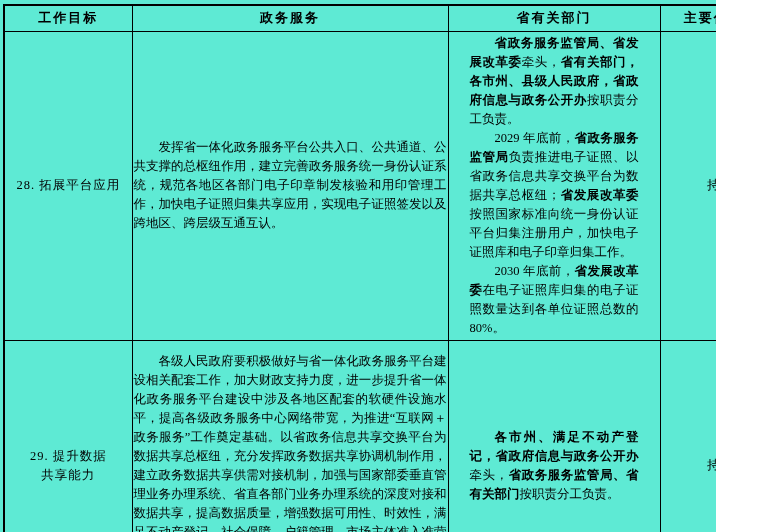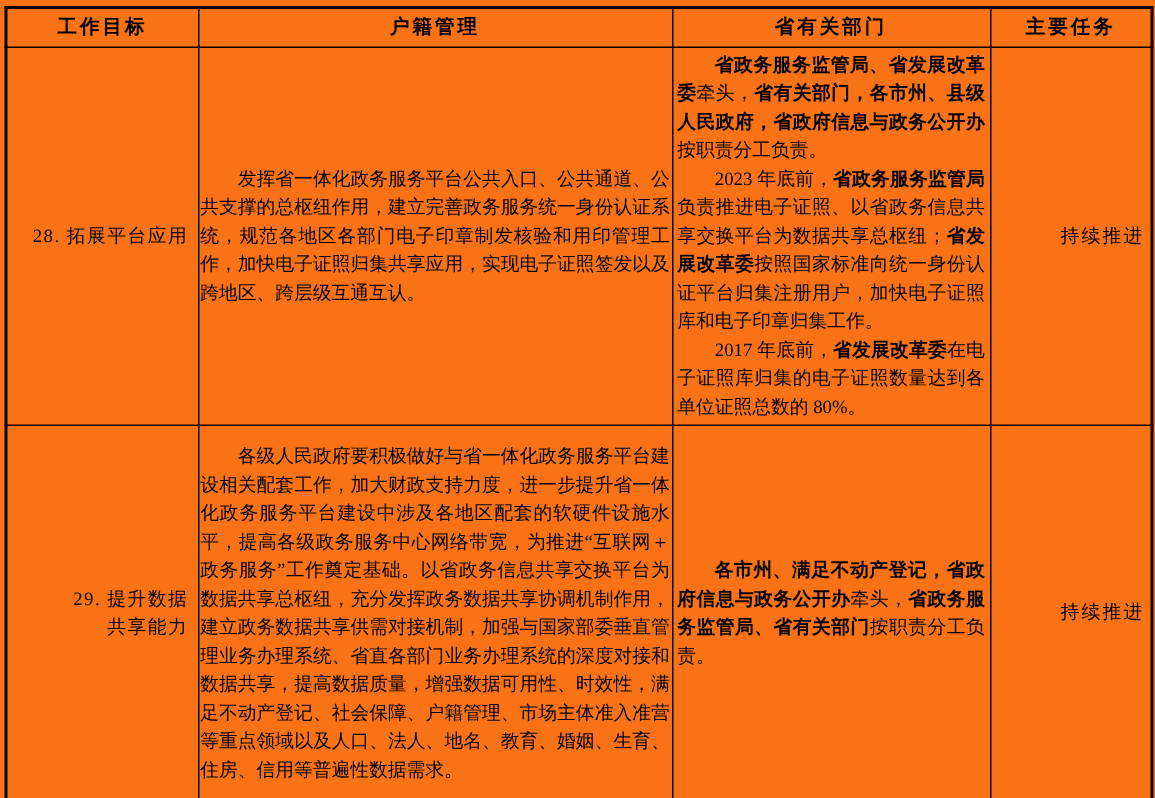--- a/index.html
+++ b/index.html
@@ -3,23 +3,23 @@
 <meta charset="utf-8">
 <style>
   html, body {
     margin: 0;
     padding: 0;
     background: #ffffff;
     font-family: "Liberation Serif", "DejaVu Serif", serif;
     color: #000000;
   }
   .page {
-    width: 770px;
+    width: 716px;
     height: 532px;
-    background: #f97316;
+    background: #5eead4;
     box-sizing: border-box;
     overflow: hidden;
   }
   table.task-table {
     border-collapse: collapse;
     table-layout: fixed;
     width: 764px;
     margin: 4px 3px 0 3px;
     border: 2px solid #000000;
   }
@@ -41,27 +41,27 @@
     vertical-align: middle;
     letter-spacing: 2px;
     padding: 2px;
   }
   td {
     font-size: 12.5px;
     line-height: 19px;
     vertical-align: middle;
   }
   td.goal-cell {
-    text-align: right;
+    text-align: center;
     white-space: pre-line;
     padding: 2px 6px;
     letter-spacing: 1px;
   }
   td.tasks-cell { padding: 2px 1px; }
-  td.division-cell { padding: 2px 3px; }
+  td.division-cell { padding: 2px 21px; }
   td.deadline-cell {
     text-align: right;
     padding: 2px 4px;
     letter-spacing: 1.5px;
   }
   .para-box p {
     margin: 0;
     text-indent: 2em;
     text-align: justify;
     text-justify: inter-character;
@@ -76,38 +76,38 @@
   <table class="task-table">
     <colgroup>
       <col style="width:128px">
       <col style="width:316px">
       <col style="width:212px">
       <col style="width:108px">
     </colgroup>
     <thead>
       <tr>
         <th>工作目标</th>
-        <th>户籍管理</th>
+        <th>政务服务</th>
         <th>省有关部门</th>
         <th>主要任务</th>
       </tr>
     </thead>
     <tbody>
       <tr class="row-1">
         <td class="goal-cell">28. 拓展平台应用</td>
         <td class="tasks-cell">
           <div class="para-box">
               <p><span>发挥省一体化政务服务平台公共入口、公共通道、公共支撑的总枢纽作用，建立完善政务服务统一身份认证系统，规范各地区各部门电子印章制发核验和用印管理工作，加快电子证照归集共享应用，实现电子证照签发以及跨地区、跨层级互通互认。</span></p>
             </div>
         </td>
         <td class="division-cell">
           <div class="para-box">
               <p><b>省政务服务监管局、省发展改革委</b><span>牵头，</span><b>省有关部门，各市州、县级人民政府，省政府信息与政务公开办</b><span>按职责分工负责。</span></p>
-              <p><span>2023 年底前，</span><b>省政务服务监管局</b><span>负责推进电子证照、以省政务信息共享交换平台为数据共享总枢纽；</span><b>省发展改革委</b><span>按照国家标准向统一身份认证平台归集注册用户，加快电子证照库和电子印章归集工作。</span></p>
-              <p><span>2017 年底前，</span><b>省发展改革委</b><span>在电子证照库归集的电子证照数量达到各单位证照总数的 80%。</span></p>
+              <p><span>2029 年底前，</span><b>省政务服务监管局</b><span>负责推进电子证照、以省政务信息共享交换平台为数据共享总枢纽；</span><b>省发展改革委</b><span>按照国家标准向统一身份认证平台归集注册用户，加快电子证照库和电子印章归集工作。</span></p>
+              <p><span>2030 年底前，</span><b>省发展改革委</b><span>在电子证照库归集的电子证照数量达到各单位证照总数的 80%。</span></p>
             </div>
         </td>
         <td class="deadline-cell">持续推进</td>
       </tr>
       <tr class="row-2">
         <td class="goal-cell">29. 提升数据
 共享能力</td>
         <td class="tasks-cell">
           <div class="para-box">
               <p><span>各级人民政府要积极做好与省一体化政务服务平台建设相关配套工作，加大财政支持力度，进一步提升省一体化政务服务平台建设中涉及各地区配套的软硬件设施水平，提高各级政务服务中心网络带宽，为推进“互联网＋政务服务”工作奠定基础。以省政务信息共享交换平台为数据共享总枢纽，充分发挥政务数据共享协调机制作用，建立政务数据共享供需对接机制，加强与国家部委垂直管理业务办理系统、省直各部门业务办理系统的深度对接和数据共享，提高数据质量，增强数据可用性、时效性，满足不动产登记、社会保障、户籍管理、市场主体准入准营等重点领域以及人口、法人、地名、教育、婚姻、生育、住房、信用等普遍性数据需求。</span></p>

